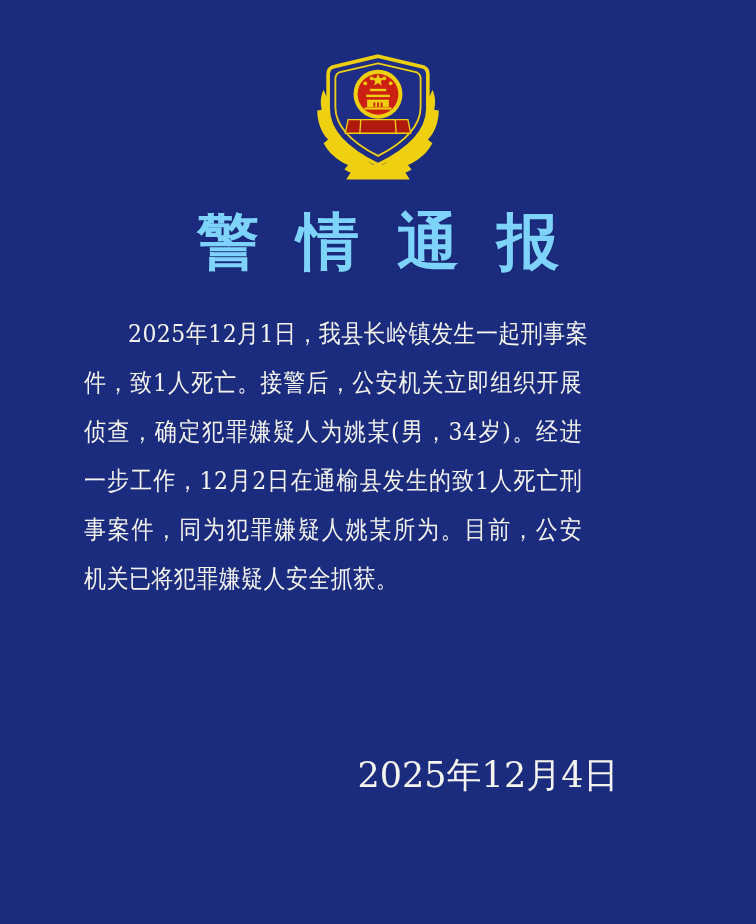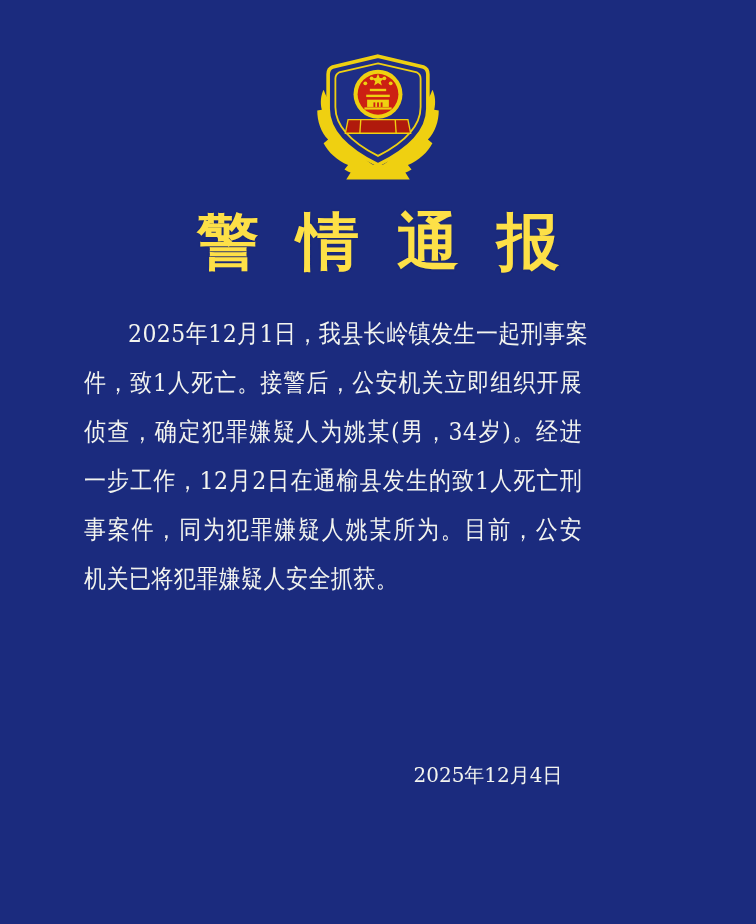--- a/index.html
+++ b/index.html
@@ -31,21 +31,21 @@
     top: 208px; left: 0;
     width: 756px;
     margin: 0;
     text-align: center;
     font-size: 62px;
     line-height: 68px;
     font-weight: 700;
     letter-spacing: 38px;
     padding-left: 38px;
     box-sizing: border-box;
-    color: #fde047;
+    color: #7dd3fc;
     text-shadow: 0 0 2px rgba(20,30,90,.45);
   }
 
   .body-text {
     position: absolute;
     top: 309px; left: 84px;
     width: 566px;
     transform: scaleX(0.88);
     transform-origin: 0 0;
     font-size: 25px;
@@ -60,21 +60,21 @@
   .body-text .line:first-child { text-indent: 2em; }
   .body-text .line:last-child { text-align-last: left; }
 
   .footer {
     position: absolute;
     top: 751px; left: 338px;
     width: 300px;
     text-align: center;
   }
   .footer .signature { font-size: 29px; line-height: 48px; }
-  .footer .date { font-size: 20px; line-height: 48px; }
+  .footer .date { font-size: 35px; line-height: 48px; }
 </style>
 </head>
 <body>
 
 <div class="page">
 
   <svg class="emblem" viewBox="0 0 150 140" xmlns="http://www.w3.org/2000/svg" aria-hidden="true">
 
     <g fill="var(--gold)">
       <path d="M75,138 C60,138 48,135 38,129 L42,124 C30,119 20,110 15,100 L20,96

